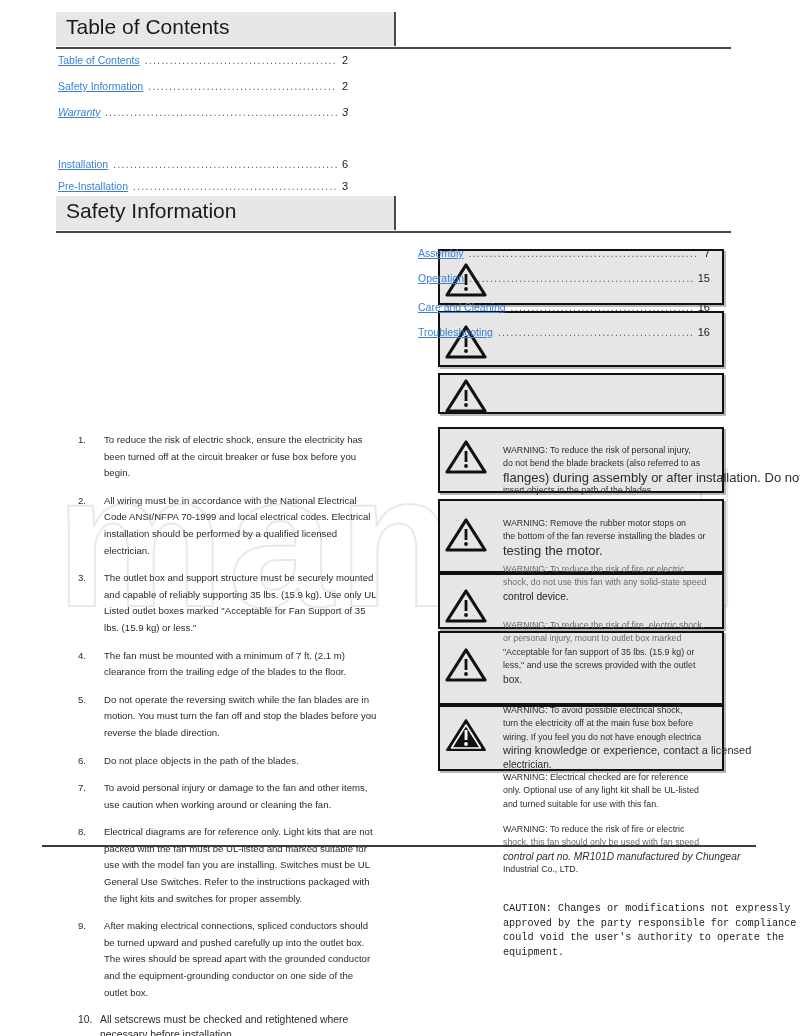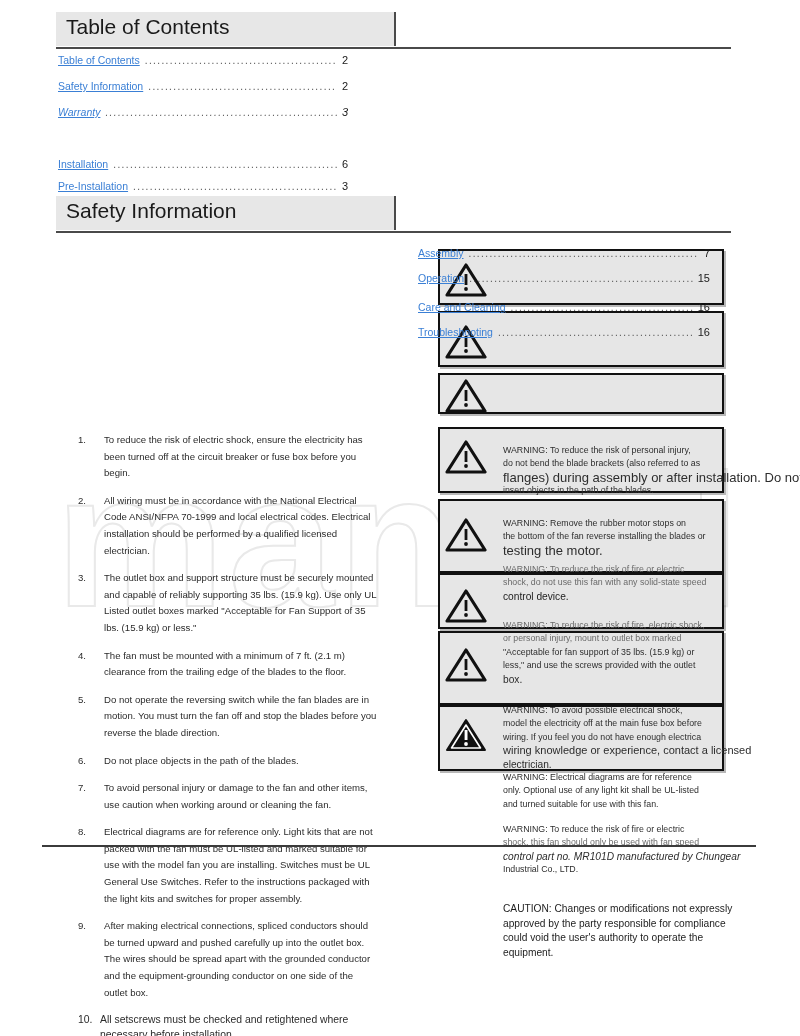--- a/index.html
+++ b/index.html
@@ -155,20 +155,21 @@
     font-size: 8.8px;
     line-height: 13.4px;
     color: #2d2d2d;
     z-index: 4;
     width: 228px;
   }
   .warn-text.big {
     font-size: 10.2px;
     line-height: 14.5px;
     color: #1d1d1d;
+    font-family: Liberation Mono, monospace;
   }
   .warn-text .ln { display: block; white-space: nowrap; }
   .warn-text .faint { color: #6a6a6a; }
 
   
   .stray-rule {
     position: absolute;
     height: 2px;
     background: #3b3b3b;
     z-index: 5;
@@ -337,28 +338,28 @@
   <div class="warn-text" style="left:503px; top:619px;">
     <span class="ln faint">WARNING: To reduce the risk of fire, electric shock,</span>
     <span class="ln faint">or personal injury, mount to outlet box marked</span>
     <span class="ln">"Acceptable for fan support of 35 lbs. (15.9 kg) or</span>
     <span class="ln">less," and use the screws provided with the outlet</span>
     <span class="ln" style="font-size:10.2px;">box.</span>
   </div>
 
   <div class="warn-text" style="left:503px; top:692px;margin-top:12px;">
     <span class="ln">WARNING: To avoid possible electrical shock,</span>
-    <span class="ln">model the electricity off at the main fuse box before</span>
+    <span class="ln">turn the electricity off at the main fuse box before</span>
     <span class="ln">wiring. If you feel you do not have enough electrica</span>
     <span class="ln" style="font-size:11px;">wiring knowledge or experience, contact a licensed</span>
     <span class="ln" style="font-size:10.2px;">electrician.</span>
   </div>
 
   <div class="warn-text" style="left:503px; top:771px;">
-    <span class="ln">WARNING: Electrical diagrams are for reference</span>
+    <span class="ln">WARNING: Electrical checked are for reference</span>
     <span class="ln">only. Optional use of any light kit shall be UL-listed</span>
     <span class="ln">and turned suitable for use with this fan.</span>
   </div>
 
   <div class="warn-text" style="left:503px; top:823px;">
     <span class="ln">WARNING: To reduce the risk of fire or electric</span>
     <span class="ln faint">shock, this fan should only be used with fan speed</span>
     <span class="ln" style="font-size:10.2px;font-style:italic;">control part no. MR101D manufactured by Chungear</span>
     <span class="ln">Industrial Co., LTD.</span>
   </div>

